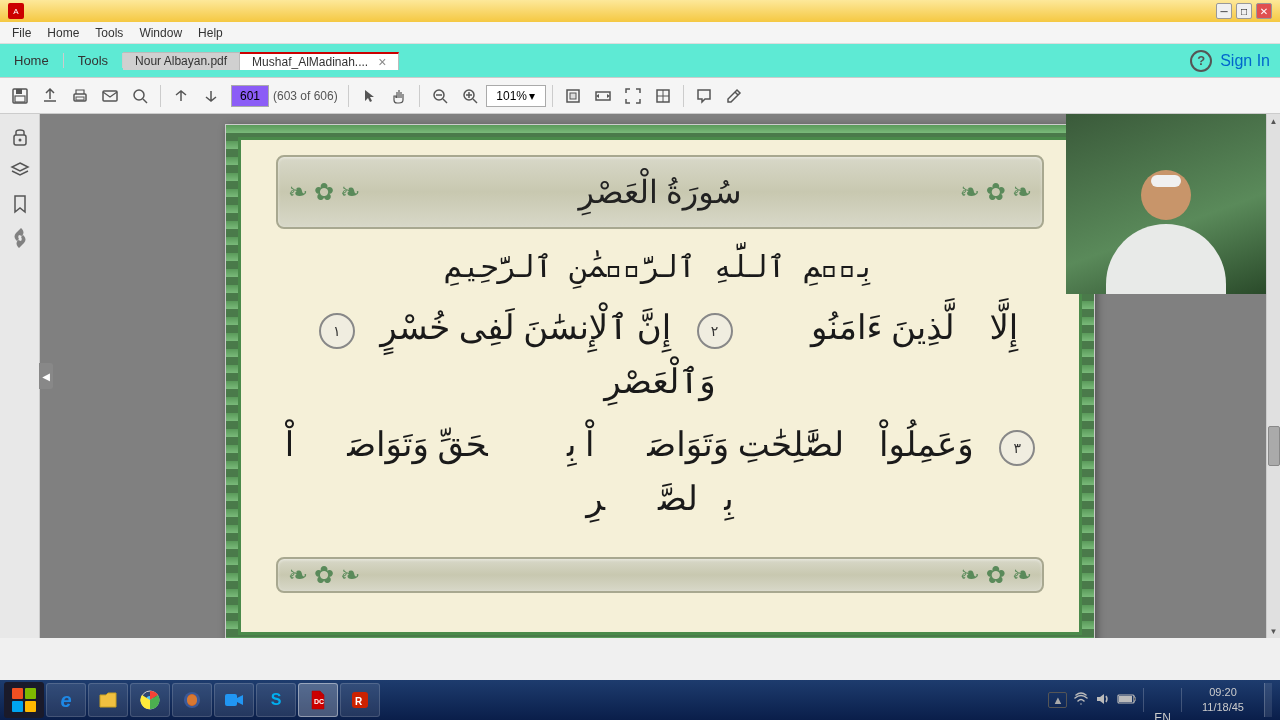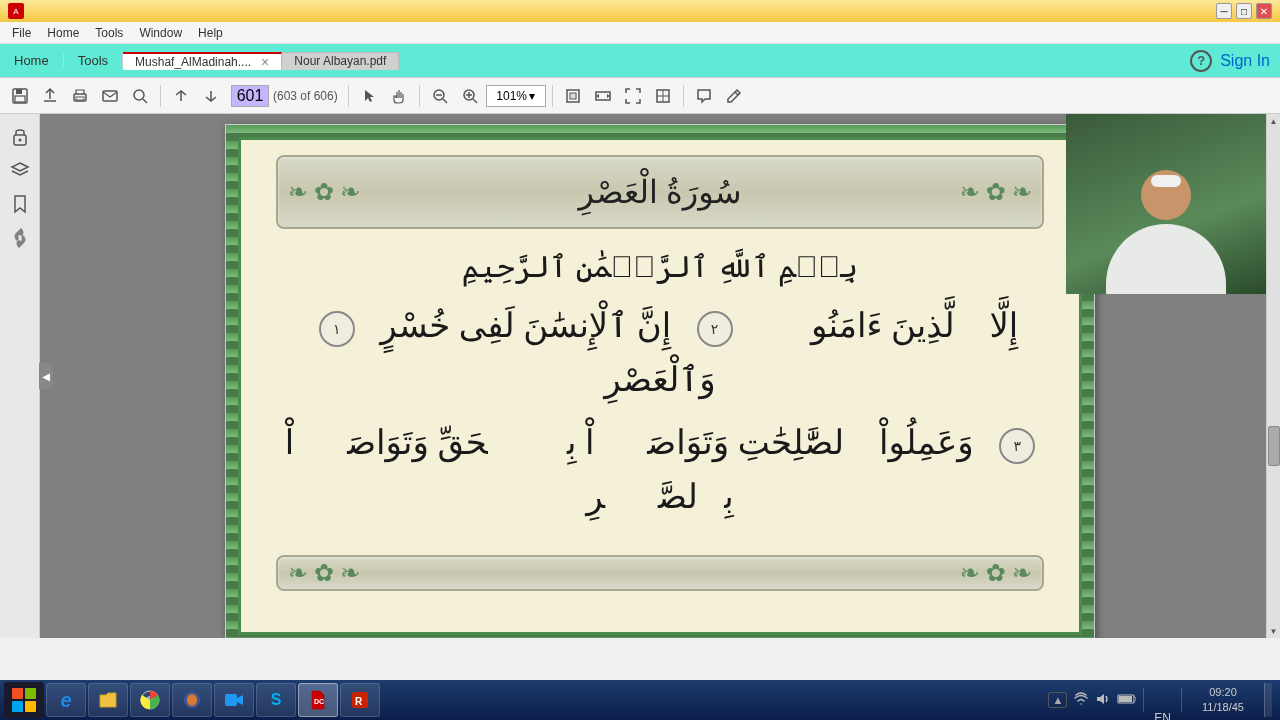--- a/index.html
+++ b/index.html
@@ -155,22 +155,22 @@
       display: flex;
       align-items: center;
       gap: 4px;
       margin: 0 4px;
     }
     .page-input {
       width: 38px;
       height: 22px;
       border: 1px solid #aaa;
       text-align: center;
-      font-size: 16px;
-      background: #c4b5fd;
+      font-size: 12px;
+      background: #8b5cf6;
     }
     .page-of {
       font-size: 12px;
       color: #555;
     }
     .zoom-display {
       width: 60px;
       height: 22px;
       border: 1px solid #aaa;
       text-align: center;
@@ -371,21 +371,21 @@
       font-family: 'Arial', sans-serif;
       direction: ltr;
     }
 
     
     .bismillah {
       direction: rtl;
       text-align: center;
       font-size: 30px;
       color: #1a1a1a;
-      font-family: Liberation Sans, sans-serif;
+      font-family: Liberation Mono, monospace;
       margin: 15px 0;
     }
 
     
     #taskbar {
       width: 100%;
       height: 40px;
       background: linear-gradient(to bottom, #1a3a6a, #0a2050);
       display: flex;
       align-items: center;
@@ -476,26 +476,26 @@
   <div class="menu-item">Window</div>
   <div class="menu-item">Help</div>
 </div>
 
 <div id="nav-bar">
   <div class="nav-home-tools">
     <div class="nav-btn">Home</div>
     <div class="nav-btn">Tools</div>
   </div>
   <div class="tabs-area">
+    <div class="tab">
+      <span>Nour Albayan.pdf</span>
+    </div>
     <div class="tab active-tab">
       <span>Mushaf_AlMadinah....</span>
       <span class="tab-close">×</span>
-    </div>
-    <div class="tab">
-      <span>Nour Albayan.pdf</span>
     </div>
   </div>
   <div class="nav-right">
     <div class="help-btn">?</div>
     <div class="sign-in-btn">Sign In</div>
   </div>
 </div>
 
 <div id="toolbar">
   <div class="tb-btn">

